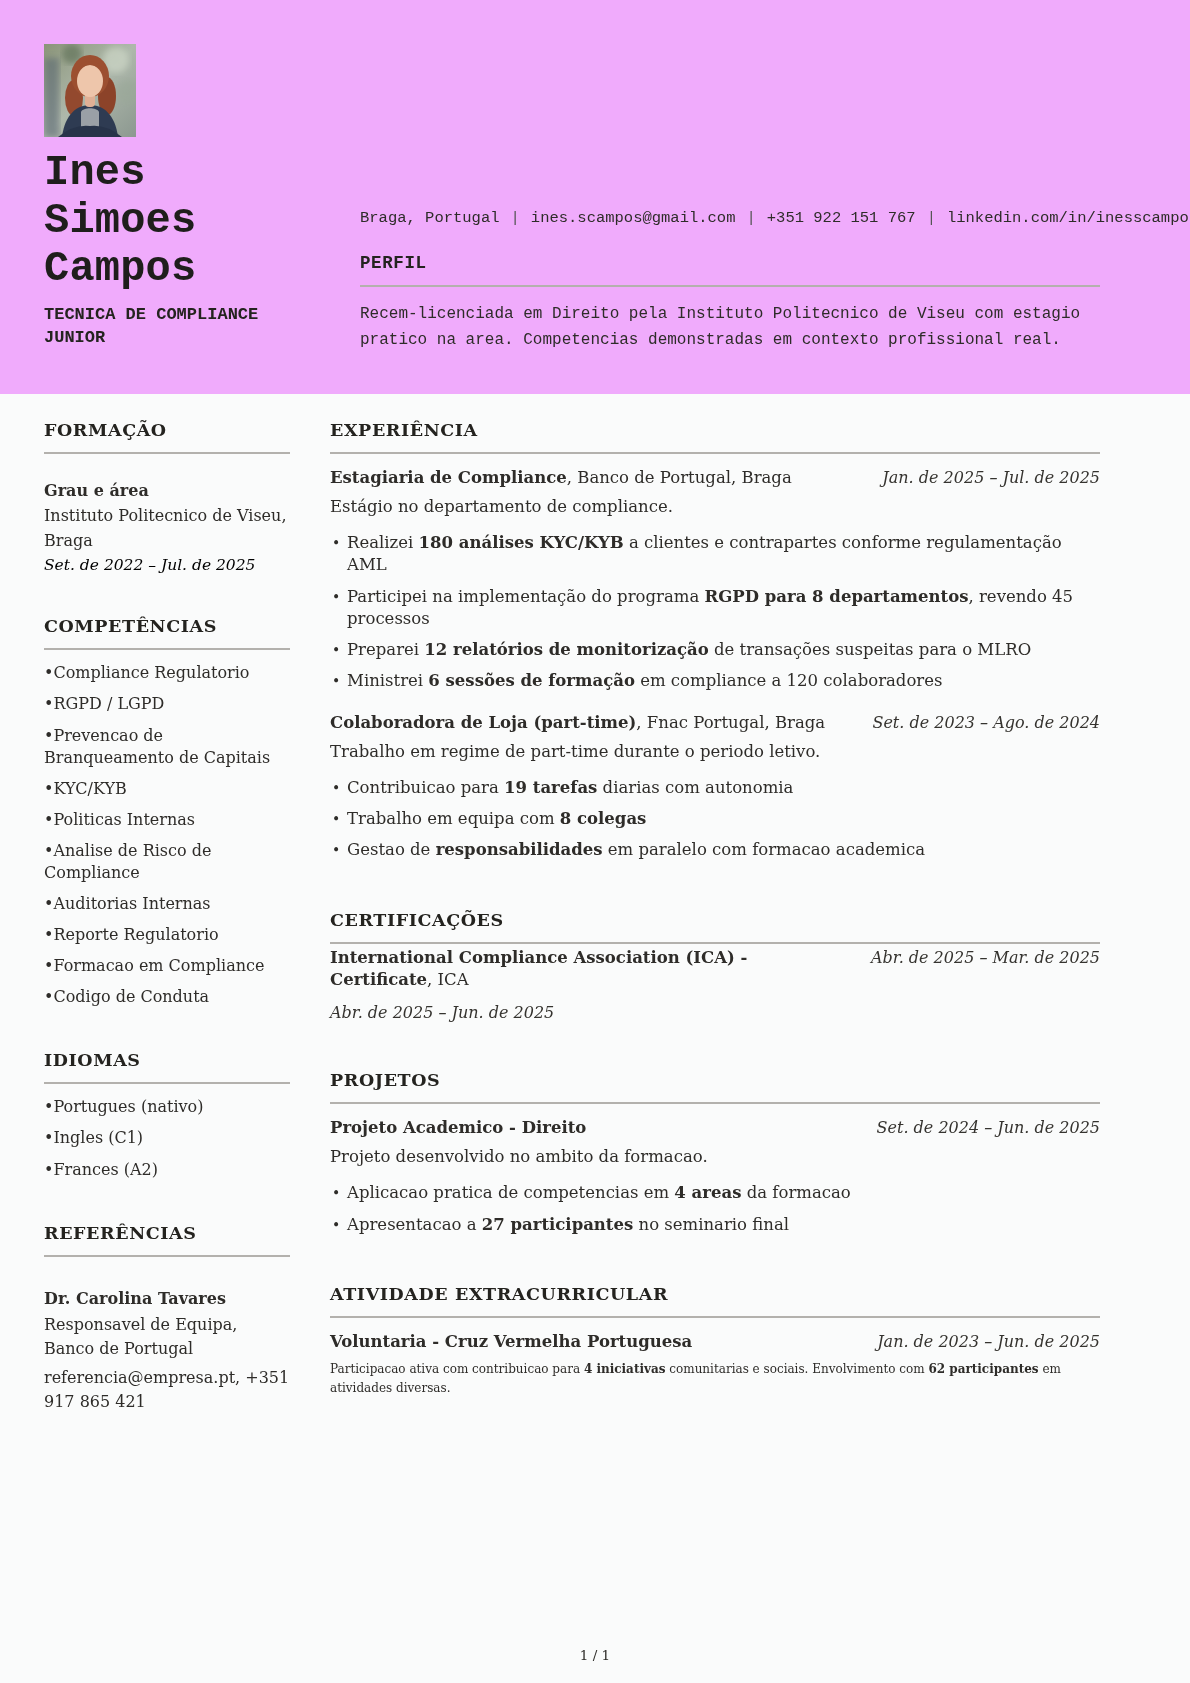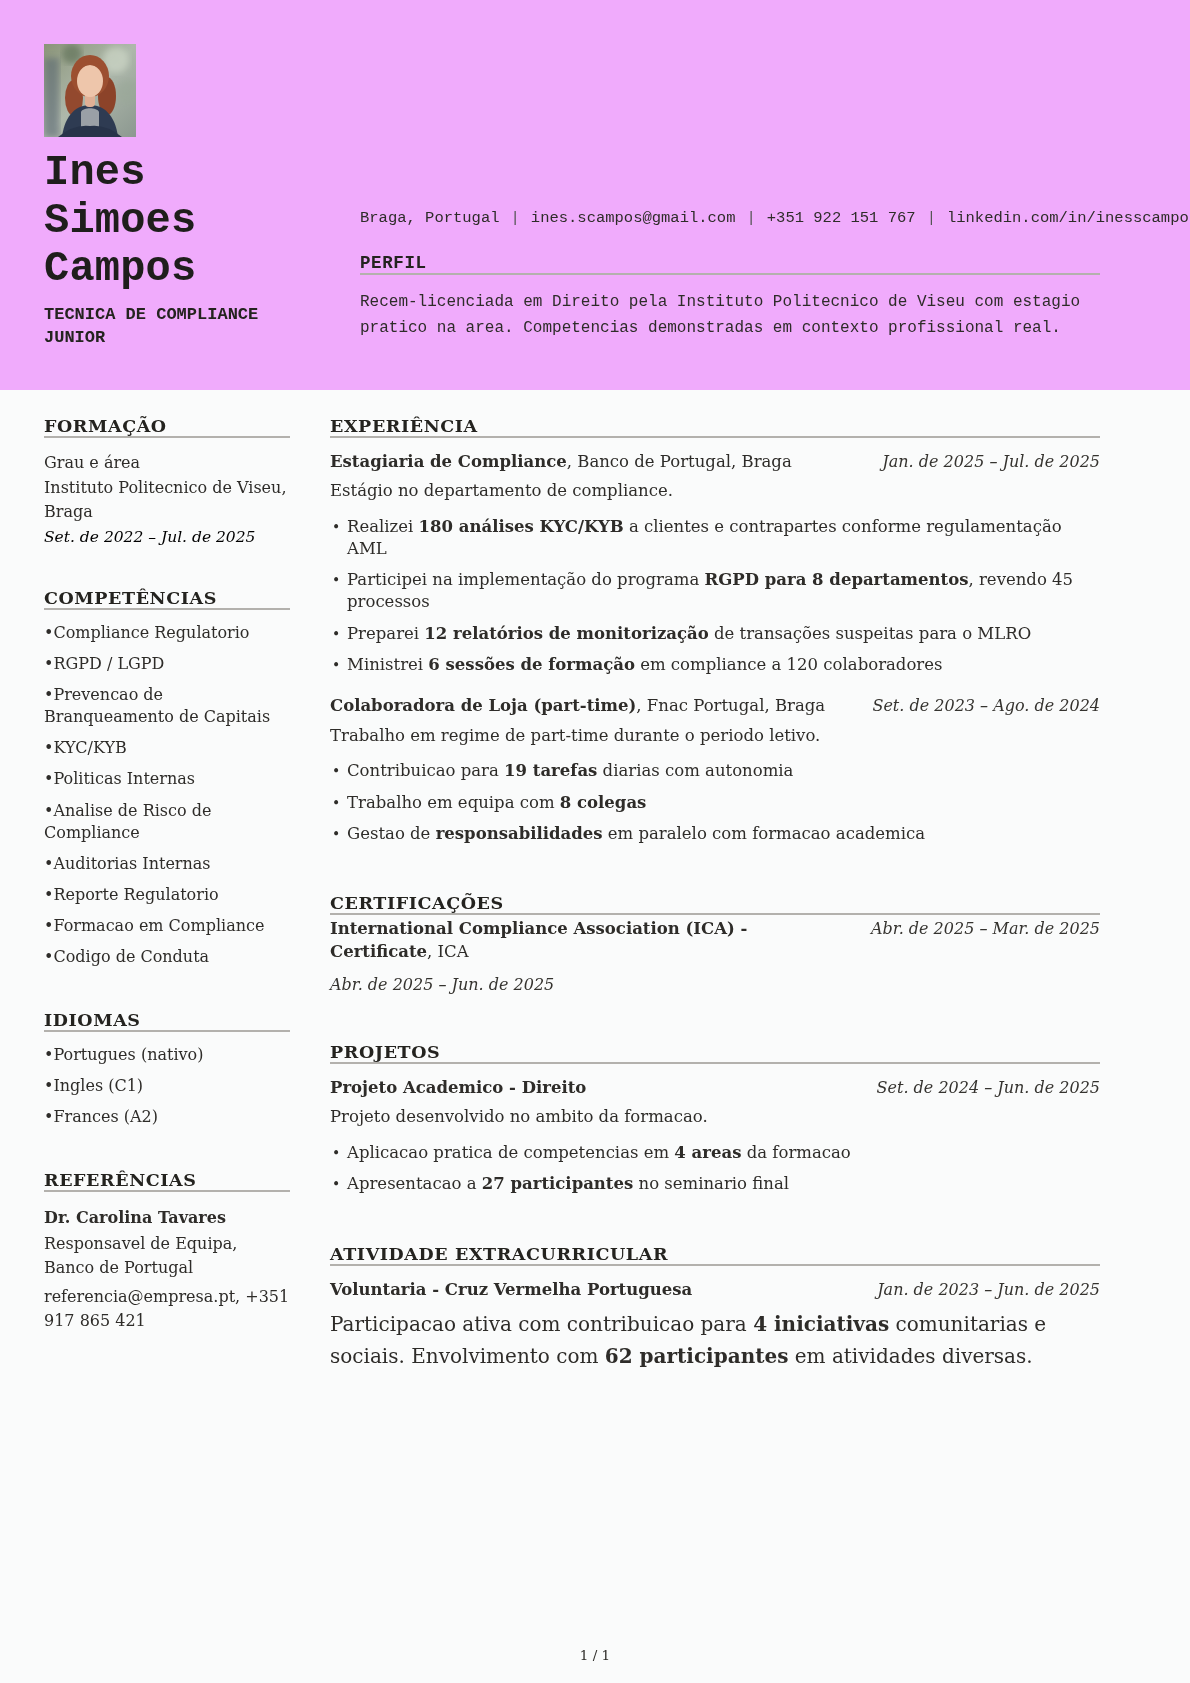--- a/index.html
+++ b/index.html
@@ -47,21 +47,21 @@
   .contact .sep { margin: 0 11px; color: #555; }
 
   
   .section-heading {
     margin: 0;
     font-size: 17.5px;
     font-weight: bold;
     letter-spacing: 0.6px;
     color: #24231f;
     border-bottom: 2px solid #b3b1ad;
-    padding-bottom: 0;
+    padding-bottom: 12px;
   }
   .header-right .section-heading { margin-top: 26px; }
   .profile-text {
     margin: 15px 0 0 0;
     font-size: 16px;
     line-height: 1.62;
     color: #2e2c29;
   }
 
   
@@ -71,27 +71,27 @@
     padding: 26px 90px 0 44px;
     box-sizing: border-box;
   }
   .col-left { width: 246px; flex-shrink: 0; }
   .col-right { flex: 1; min-width: 0; }
 
   .col-left section + section { margin-top: 42px; }
   .col-right section + section { margin-top: 48px; }
 
   
-  .edu-degree { margin-top: 15px; font-weight: normal; font-size: 16px; }
+  .edu-degree { margin-top: 27px; font-weight: bold; font-size: 16px; }
   .edu-school { margin-top: 4px; font-size: 16px; line-height: 1.55; }
   .edu-dates  { margin-top: 3px; font-size: 15.5px; font-style: italic; color: #000000; }
   .side-list { margin-top: 12px; }
   .side-item { font-size: 16px; line-height: 1.38; margin-top: 9px; }
   .side-item::before { content: "\2022 "; }
-  .ref-name { margin-top: 16px; font-weight: bold; font-size: 16px; }
+  .ref-name { margin-top: 32px; font-weight: bold; font-size: 16px; }
   .ref-role { margin-top: 5px; font-size: 16px; line-height: 1.5; }
   .ref-contact { margin-top: 5px; font-size: 16px; line-height: 1.5; }
 
   
   .entry { margin-top: 13px; }
   .entry + .entry { margin-top: 19px; }
   .entry-head { display: flex; justify-content: space-between; align-items: baseline; gap: 16px; }
   .entry-title { font-size: 16.5px; line-height: 1.35; }
   .entry-title b { font-weight: bold; }
   .entry-dates { font-size: 16px; font-style: italic; white-space: nowrap; color: #35332f; flex-shrink: 0; }
@@ -107,21 +107,21 @@
   .entry-bullets li::before {
     content: "\2022";
     position: absolute;
     left: 2px;
     font-size: 14px;
     top: 2px;
   }
   .cert-row { display: flex; justify-content: space-between; align-items: baseline; gap: 16px; margin-top: 12px; }
   .cert-row:first-of-type { margin-top: 3px; }
   .cert-title { font-size: 16.5px; line-height: 1.35; }
-  .entry-desc { margin-top: 7px; font-size: 20px; line-height: 1.6; }
+  .entry-desc { margin-top: 7px; font-size: 12px; line-height: 1.6; }
 
   b { font-weight: bold; }
 
   
   .footer {
     position: absolute;
     bottom: 20px;
     left: 0;
     width: 100%;
     text-align: center;

